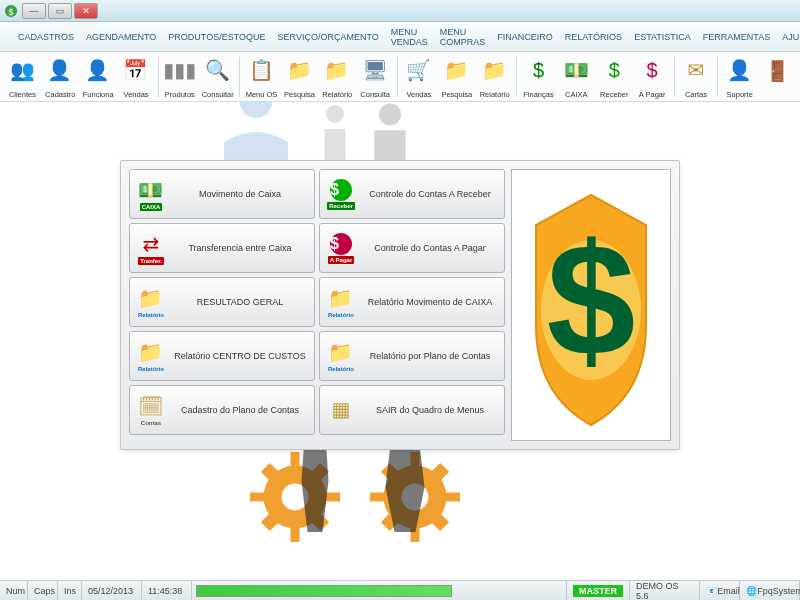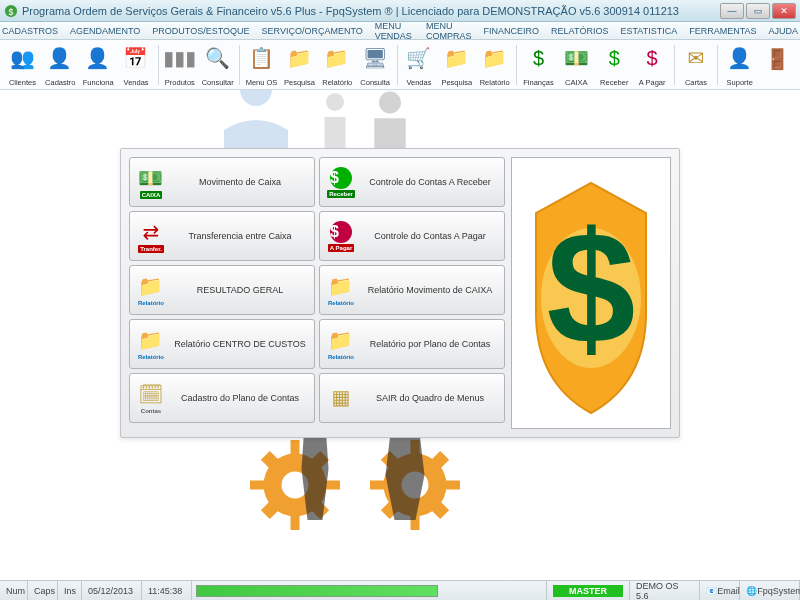--- a/index.html
+++ b/index.html
@@ -5,21 +5,21 @@
 * { margin: 0; padding: 0; box-sizing: border-box; font-family: Tahoma, Arial, sans-serif; }
 body { width: 800px; height: 600px; background: #fff; overflow: hidden; position: relative; }
 
 .titlebar { height: 22px; background: linear-gradient(#e8f4f8, #c8e0ea); display: flex; align-items: center; padding: 0 4px; font-size: 11px; color: #2a5a7a; border-bottom: 1px solid #a0c0d0; }
 .titlebar .icon { width: 14px; height: 14px; margin-right: 4px; }
 .titlebar .title { flex: 1; white-space: nowrap; overflow: hidden; }
 .titlebar .wbtns { display: flex; gap: 2px; }
 .titlebar .wbtn { width: 24px; height: 16px; background: linear-gradient(#f0f0f0,#d0d0d0); border: 1px solid #a0a0a0; border-radius: 2px; font-size: 9px; text-align: center; line-height: 14px; cursor: pointer; }
 .titlebar .wbtn.close { background: linear-gradient(#f08080,#d04040); color: #fff; }
 
-.menubar { height: 18px; background: linear-gradient(#f8fcfe,#e8f0f4); display: flex; align-items: center; padding: 0 0; font-size: 9px; color: #2a5a7a; border-bottom: 1px solid #c0d0d8; gap: 8px; }
+.menubar { height: 30px; background: linear-gradient(#f8fcfe,#e8f0f4); display: flex; align-items: center; padding: 0 16px; font-size: 9px; color: #2a5a7a; border-bottom: 1px solid #c0d0d8; gap: 8px; }
 .menubar span { cursor: pointer; padding: 0 2px; }
 
 .toolbar { height: 50px; background: #fafcfe; border-bottom: 1px solid #d0d8e0; display: flex; align-items: center; padding: 2px 4px; gap: 1px; }
 .tbtn { display: flex; flex-direction: column; align-items: center; width: 40px; height: 46px; cursor: pointer; border: 1px solid transparent; border-radius: 2px; padding-top: 2px; }
 .tbtn .ticon { width: 28px; height: 28px; display: flex; align-items: center; justify-content: center; font-size: 20px; }
 .tbtn .tlabel { font-size: 7.5px; color: #333; text-align: center; line-height: 8px; margin-top: 7px; }
 .tsep { width: 1px; height: 40px; background: #d0d8e0; margin: 0 2px; }
 
 .content { position: relative; height: 490px; background: #fff; overflow: hidden; }
 .bg-deco { position: absolute; width: 100%; height: 100%; }
@@ -32,36 +32,35 @@
 .mbtn { flex: 1; height: 50px; background: linear-gradient(#fefefe,#e4e6e8); border: 1px solid #b0b4b8; border-radius: 3px; display: flex; align-items: center; cursor: pointer; padding: 3px; box-shadow: inset 0 1px 0 #fff; }
 .mbtn .micon { width: 36px; height: 40px; display: flex; flex-direction: column; align-items: center; justify-content: center; font-size: 18px; }
 .mbtn .micon .sub { font-size: 6px; font-weight: bold; padding: 1px 2px; border-radius: 1px; margin-top: 1px; }
 .mbtn .mlabel { flex: 1; font-size: 9px; color: #333; text-align: center; padding: 0 4px; }
 .panel-right { width: 160px; background: #fff; border: 1px solid #b0b4b8; display: flex; align-items: center; justify-content: center; }
 
 .statusbar { position: absolute; bottom: 0; left: 0; right: 0; height: 20px; background: linear-gradient(#f0f4f8,#e0e8ec); border-top: 1px solid #c0c8d0; display: flex; align-items: center; font-size: 9px; color: #444; }
 .statusbar .cell { padding: 0 6px; border-right: 1px solid #c0c8d0; height: 100%; display: flex; align-items: center; }
 .statusbar .progress { flex: 1; padding: 2px 4px; }
 .statusbar .pbar { height: 12px; background: linear-gradient(90deg, #40c840, #60e060); width: 70%; border: 1px solid #80a080; }
-.statusbar .master { background: #20c020; color: #fff; font-weight: bold; padding: 1px 16px; }
+.statusbar .master { background: #20c020; color: #fff; font-weight: bold; padding: 1px 6px; }
 
 .sub-green { background: #008000; color: #fff; }
 .sub-red { background: #c00000; color: #fff; }
 .sub-blue { color: #0070c0; }
 .sub-dark { color: #555; }
 </style>
 </head>
 <body>
 
 <div class="titlebar">
   <svg class="icon" viewBox="0 0 16 16">
       <circle cx="8" cy="8" r="7" fill="#40a040"></circle>
       <text x="8" y="12" font-size="10" text-anchor="middle" fill="#fff">$</text>
     </svg>
-  <span class="title">Programa Ordem de Serviços Gerais &amp; Financeiro v5.6 Plus - FpqSystem ® | Licenciado para  DEMONSTRAÇÃO v5.6 300914 011213</span>
   <div class="wbtns">
     <div class="wbtn">—</div>
     <div class="wbtn">▭</div>
     <div class="wbtn close">✕</div>
   </div>
 </div>
 
 <div class="menubar" id="menubar">
     <span>CADASTROS</span>
     <span>AGENDAMENTO</span>

